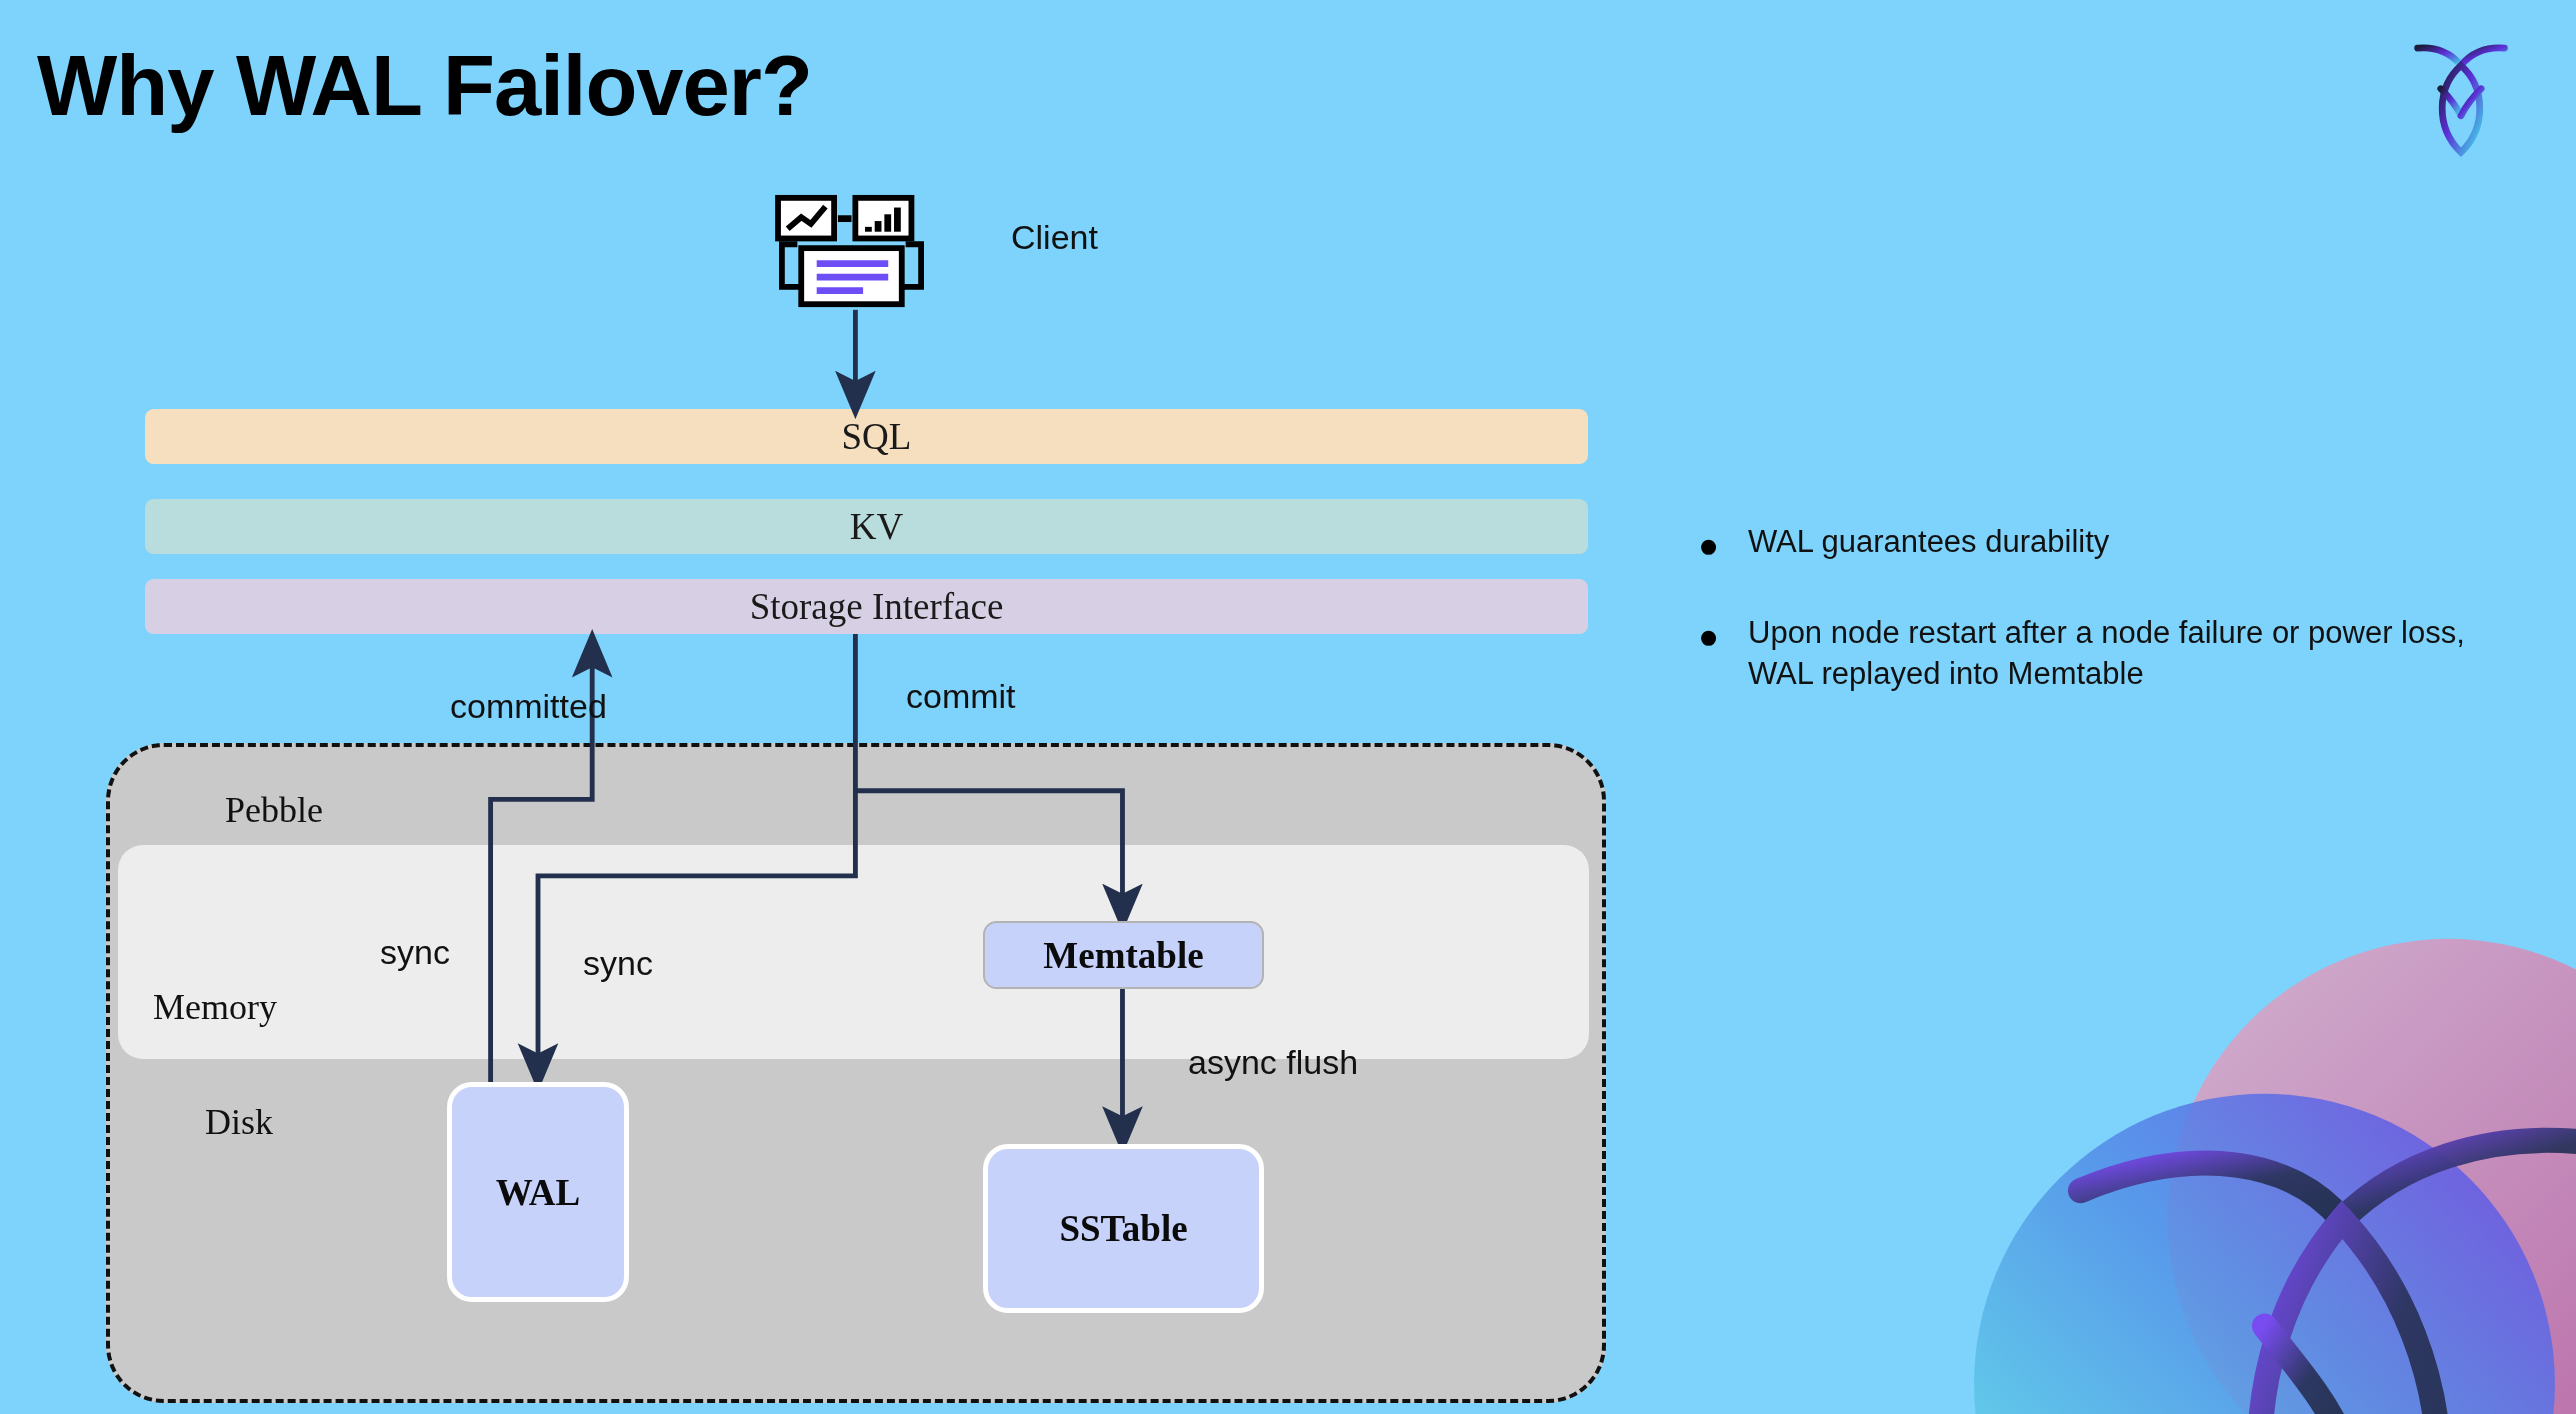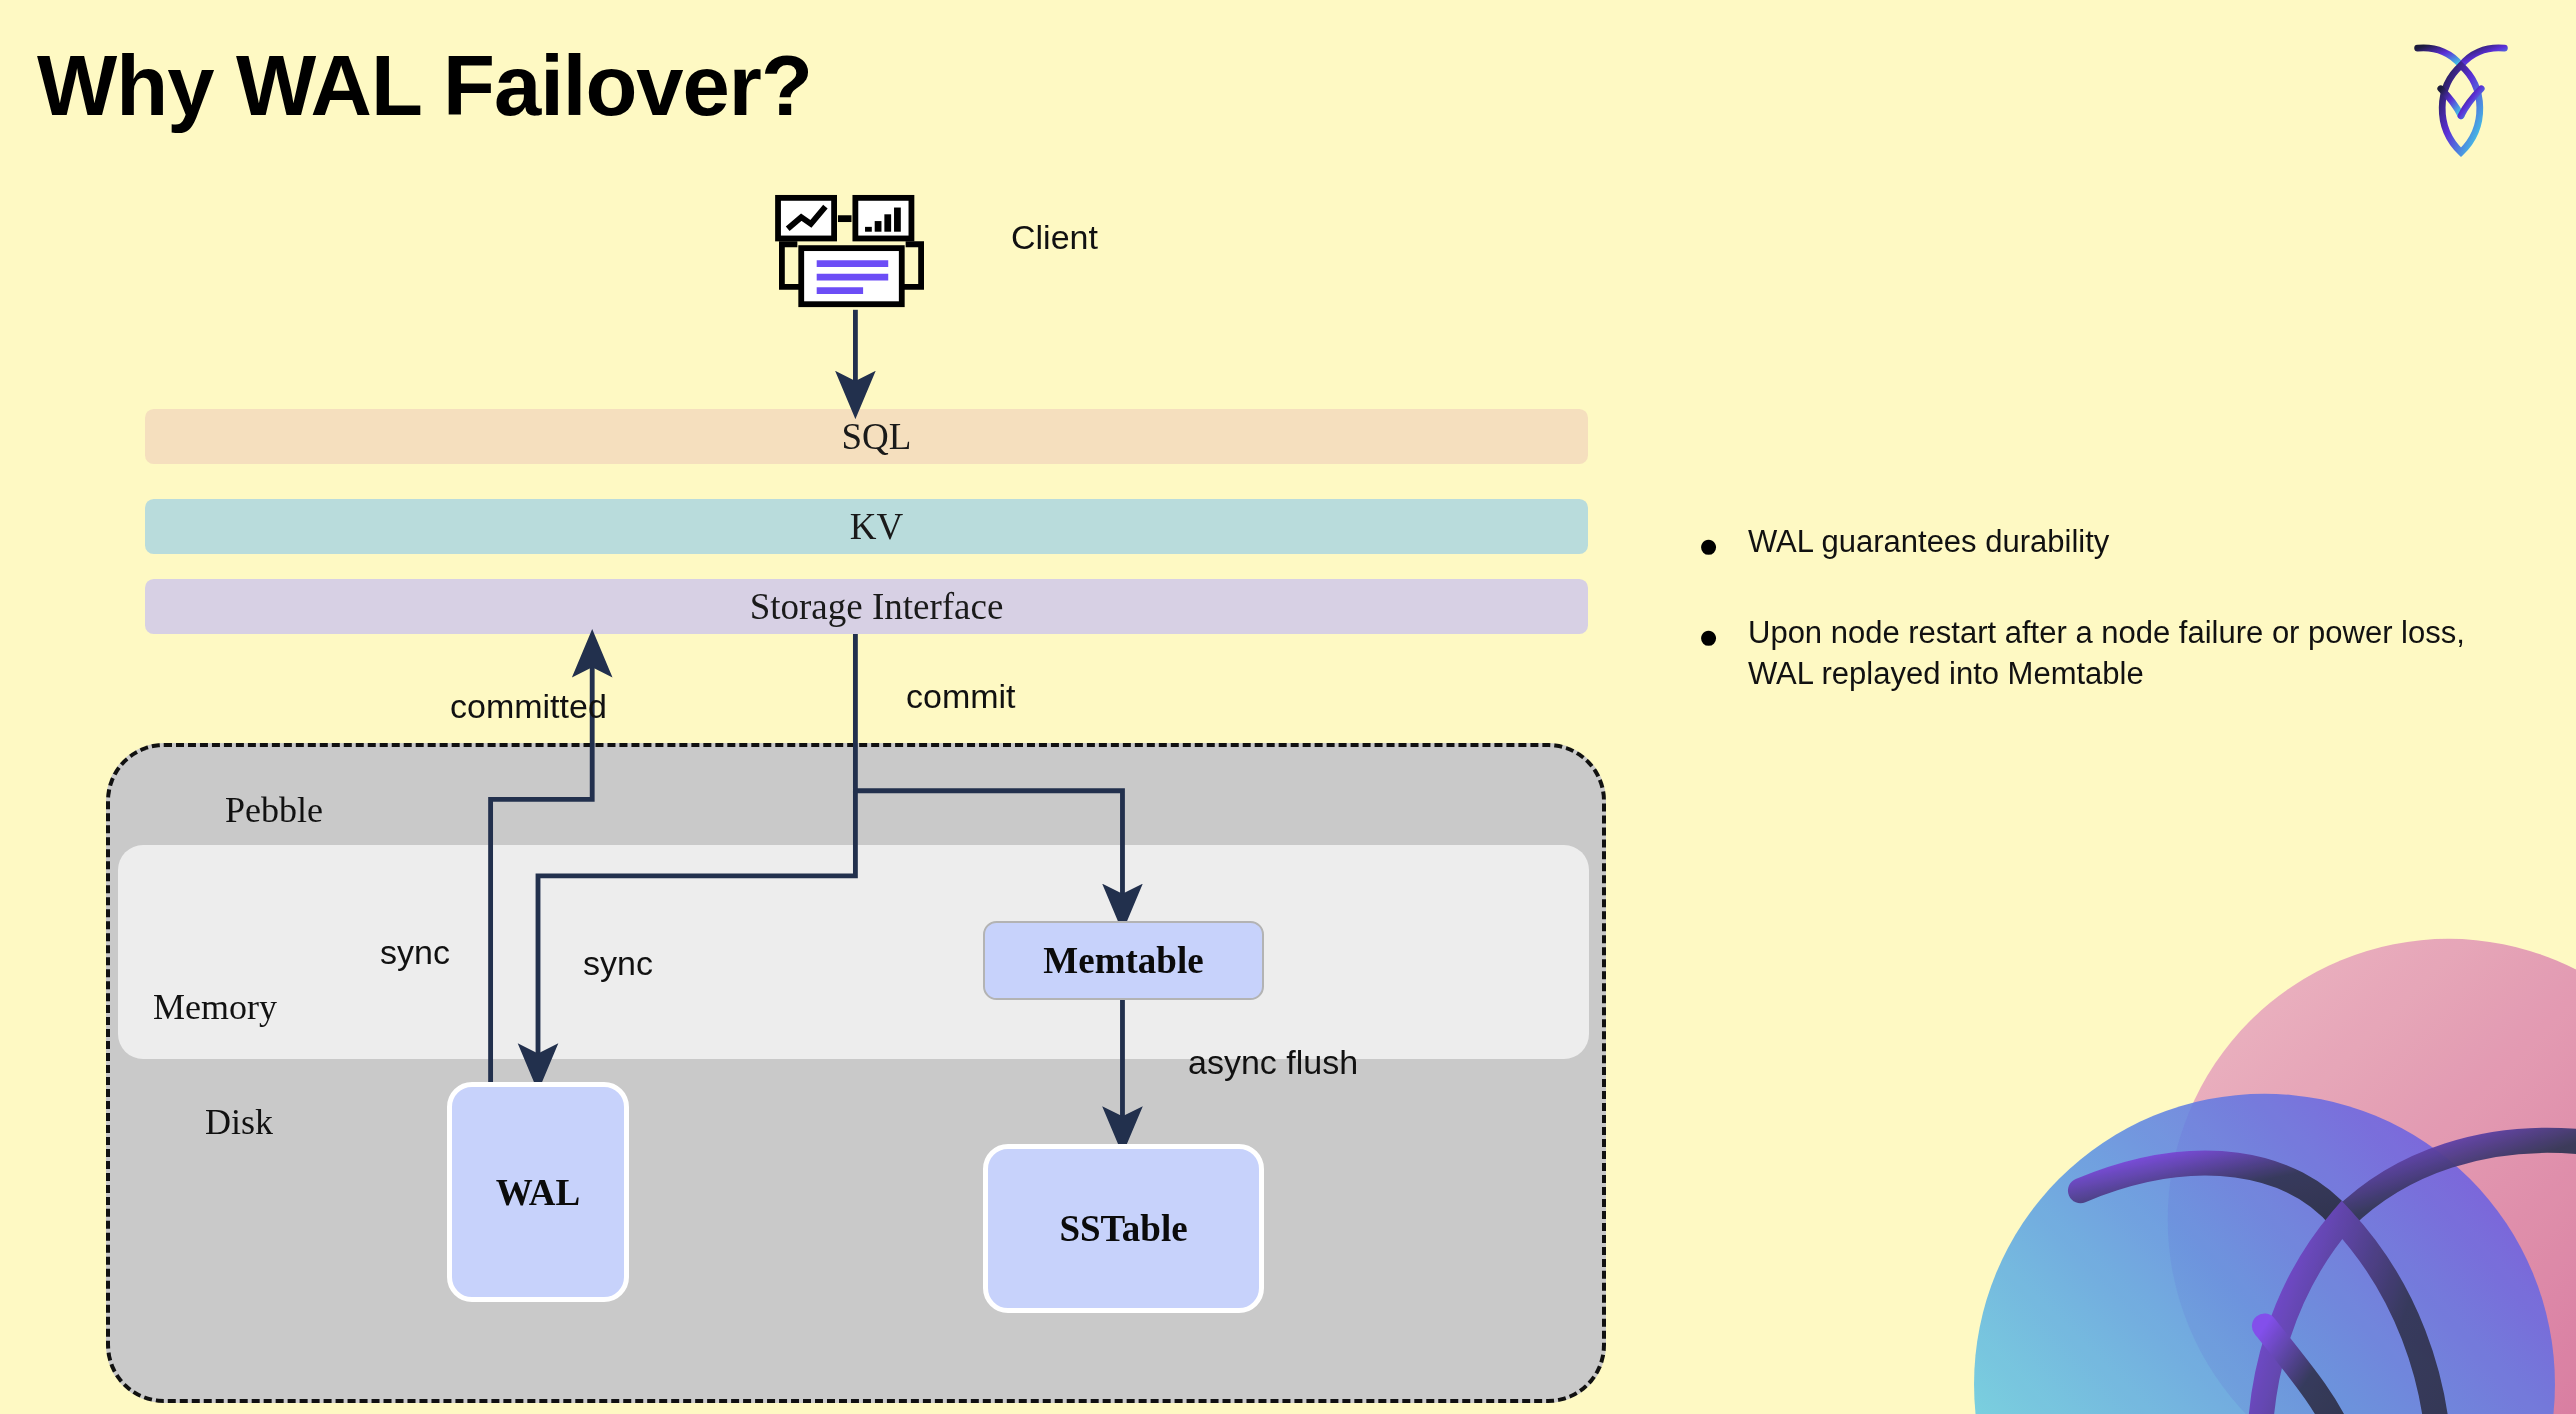--- a/index.html
+++ b/index.html
@@ -1,21 +1,21 @@
 <!DOCTYPE html>
 <html><head>
 <meta charset="utf-8">
 <style>
   html,body{margin:0;padding:0;background:#ffffff;}
   body{
     width:2576px;height:1415px;position:relative;overflow:hidden;
     font-family:"Liberation Sans", sans-serif;
     -webkit-font-smoothing:antialiased;
   }
-  .slide{position:absolute;inset:0;background:#fef9c3;overflow:hidden;}
+  .slide{position:absolute;inset:0;background:#7dd3fc;overflow:hidden;}
 
   
   #page-title{
     position:absolute;left:37px;top:41px;
     font-family:"Liberation Sans", sans-serif;
     font-weight:bold;font-size:85px;letter-spacing:-1px;
     color:#000;line-height:1.05;white-space:nowrap;
   }
 
   
@@ -69,21 +69,21 @@
   
   .node-box{
     position:absolute;
     background:#c7d2fb;
     display:flex;align-items:center;justify-content:center;
     font-family:"Liberation Serif", serif;
     font-weight:bold;color:#0b0b0b;
     box-sizing:border-box;
   }
   #node-memtable{
-    left:983px;top:921px;width:281px;height:79px;border-radius:13.5px;
+    left:983px;top:921px;width:281px;height:68px;border-radius:13.5px;
     border:2.9px solid #b3b3b3;font-size:37px;
   }
   #node-wal{
     left:447px;top:1082px;width:182px;height:220px;border-radius:25px;
     border:5.8px solid #ffffff;font-size:37px;
   }
   #node-sstable{
     left:983px;top:1144px;width:281px;height:169px;border-radius:25px;
     border:5.8px solid #ffffff;font-size:37px;
   }

